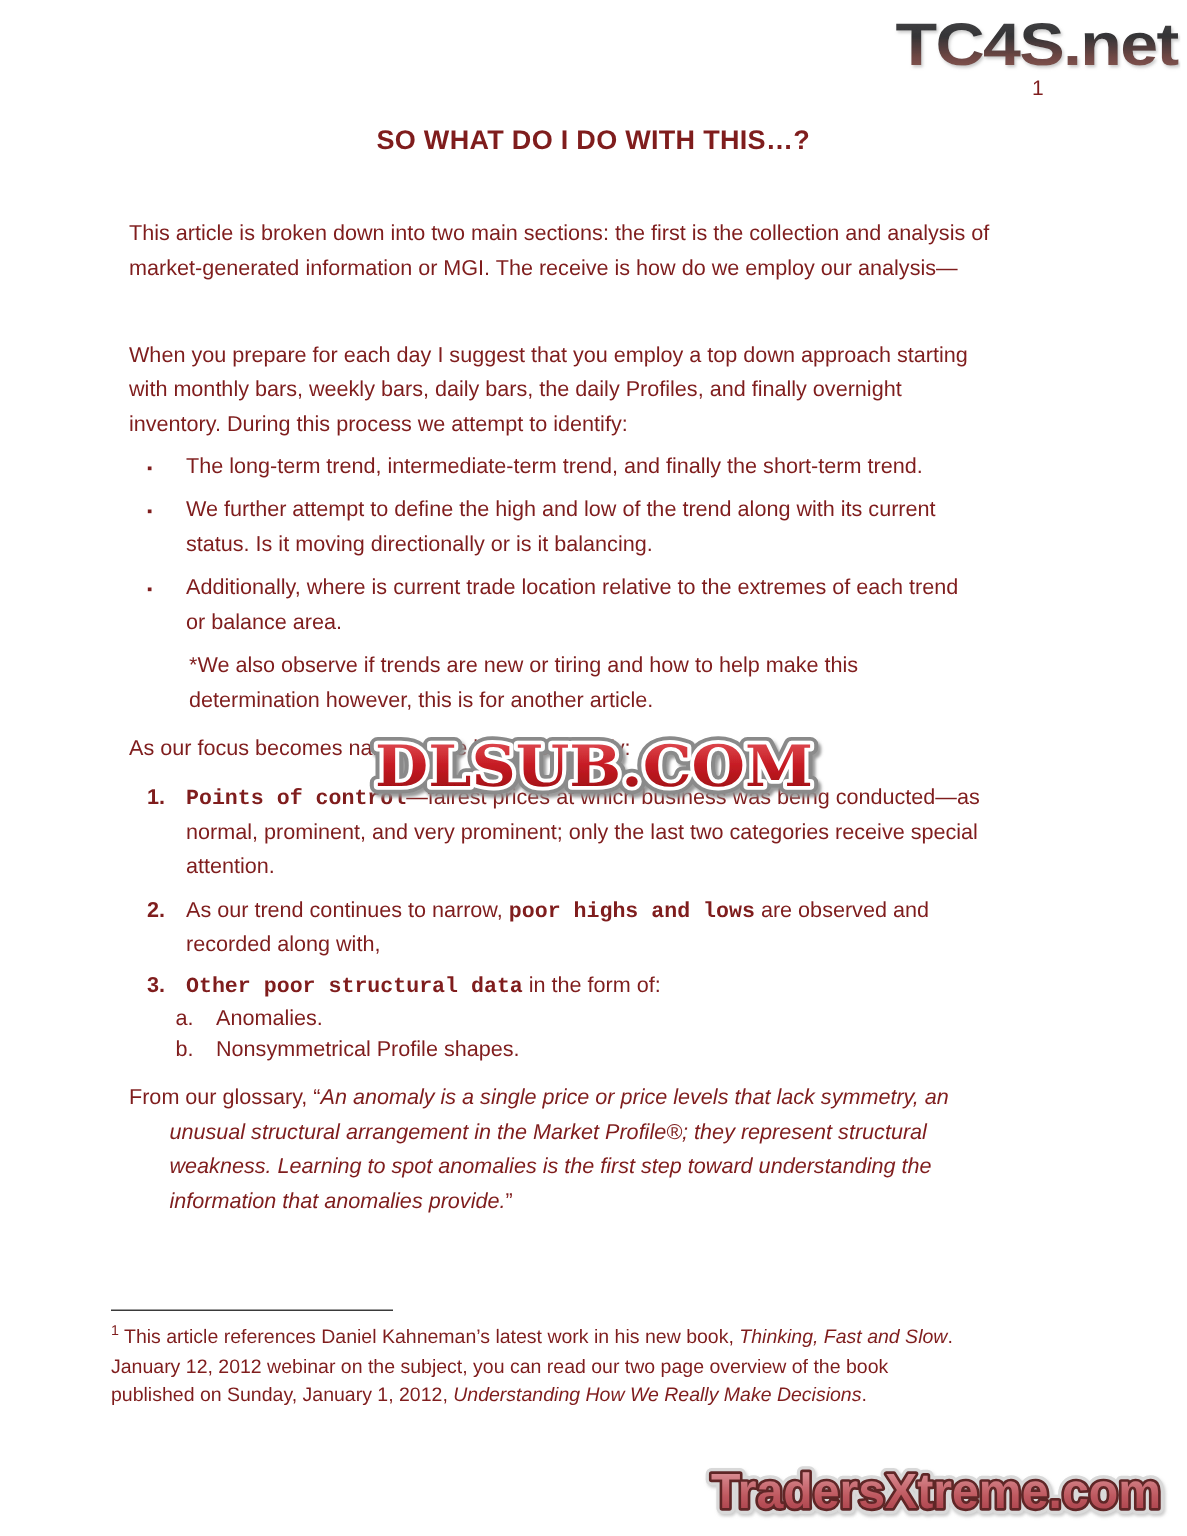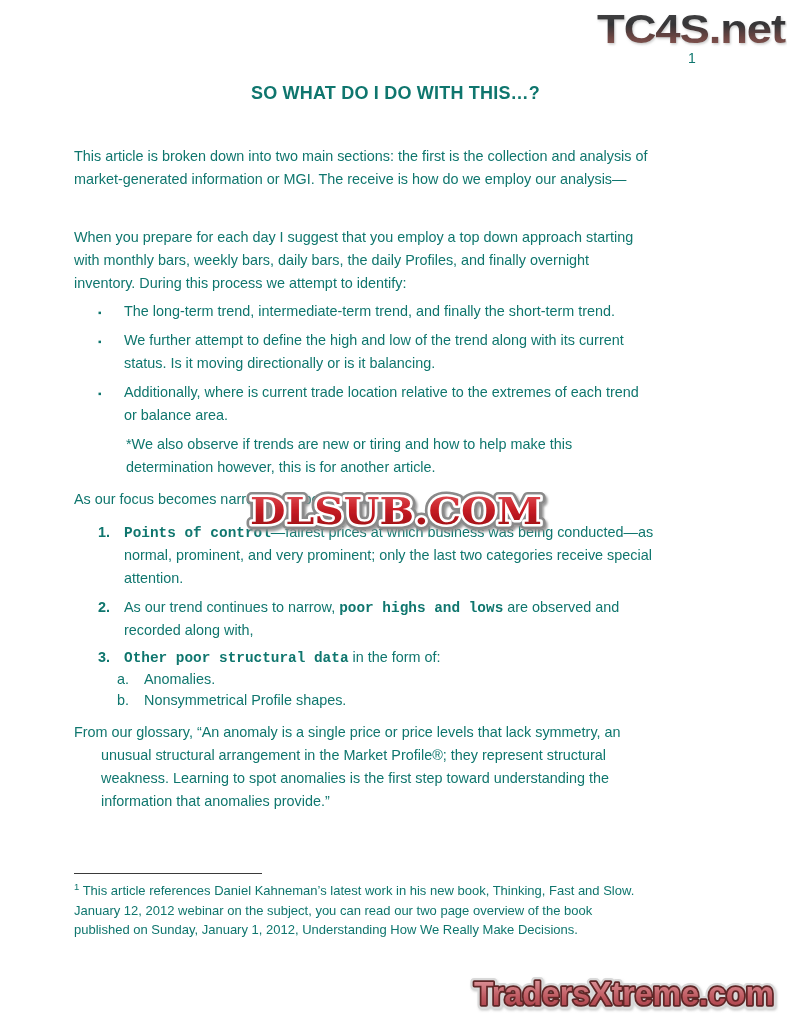--- a/index.html
+++ b/index.html
@@ -1,28 +1,28 @@
 <!DOCTYPE html>
 <html><head>
 <meta charset="utf-8">
 <style>
   html,body{margin:0;padding:0;background:#ffffff;}
   .page{
     position:relative;width:791px;height:1024px;background:#fff;overflow:hidden;
-    font-family:"Liberation Sans",sans-serif;color:#0f766e;font-size:14.4px;
+    font-family:"Liberation Sans",sans-serif;color:#7f1d1d;font-size:14.4px;
   }
   .abs{position:absolute;}
   .ln{height:23px;line-height:23px;white-space:pre;}
   .b{font-weight:700;font-family:Liberation Mono, monospace;}
-  .i{}
+  .i{font-style:italic;}
   .supb{vertical-align:super;font-size:10px;font-weight:700;line-height:0;}
   .fsup{vertical-align:super;font-size:9.5px;line-height:0;}
   .title{left:0;top:83px;width:791px;text-align:center;font-weight:700;font-size:18px;letter-spacing:.2px;}
   .pagenum{left:688px;top:50px;font-size:14px;}
-  .block{left:74px;width:660px;}
+  .block{left:86px;width:660px;}
   .listitem{left:74px;width:660px;}
   .marker{position:absolute;left:24px;top:0;height:23px;line-height:23px;}
   .bmark{font-size:10px;top:1px;}
   .nmark{font-weight:700;}
   .ltext{margin-left:50px;}
   .note{left:126px;width:600px;}
   .gl-indent{margin-left:27px;}
   .subrow{height:21px;line-height:21px;margin-left:43px;white-space:pre;}
   .submark{display:inline-block;width:27px;}
   .fnrule{left:74px;top:873px;width:188px;border-top:1px solid #3a3a3a;height:0;}

